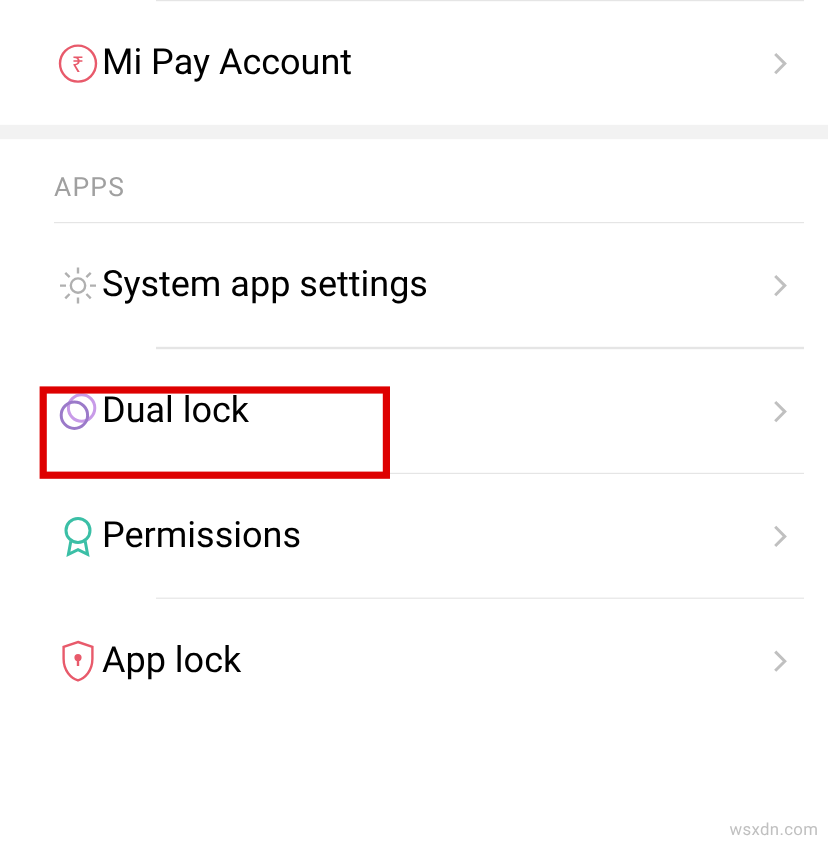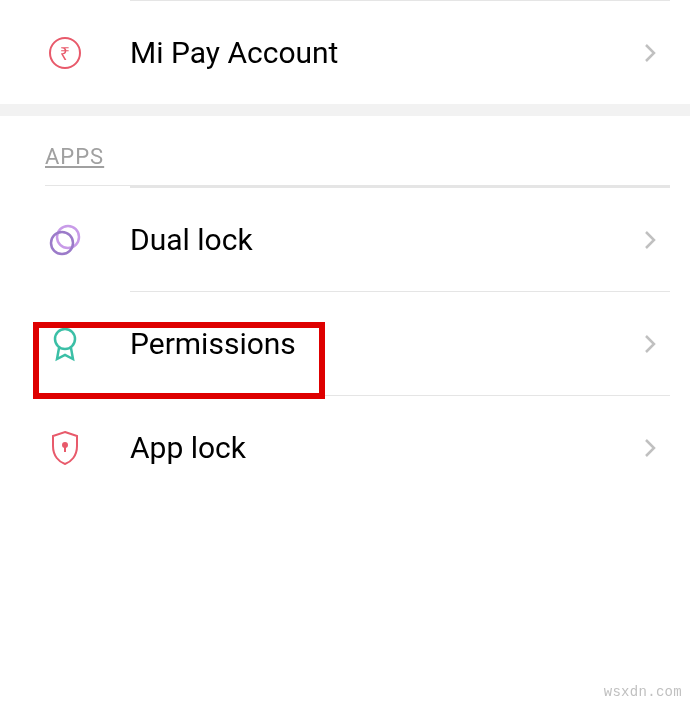--- a/index.html
+++ b/index.html
@@ -38,21 +38,20 @@
       height: 40px;
       display: flex;
       align-items: center;
       justify-content: center;
       flex-shrink: 0;
     }
     .list-item .label {
       flex: 1;
       font-size: 30px;
       color: #000000;
-      margin-left: 45px;
       font-weight: 400;
     }
     .list-item .chevron {
       width: 20px;
       height: 30px;
       display: flex;
       align-items: center;
       justify-content: center;
       color: #c0c0c0;
     }
@@ -65,21 +64,20 @@
     .section-gap {
       height: 12px;
       background: #f2f2f2;
     }
     .section-header {
       padding: 28px 45px 16px 45px;
       font-size: 22px;
       color: #a0a0a0;
       letter-spacing: 1px;
       text-transform: uppercase;
-      text-decoration: underline;
     }
     .section-header-divider {
       height: 1px;
       background: #e5e5e5;
       margin-left: 45px;
       margin-right: 20px;
     }
     .highlight-box {
       position: absolute;
       border: 6px solid #de0000;
@@ -89,21 +87,20 @@
       width: 292px;
       height: 77px;
     }
     .watermark {
       position: absolute;
       right: 8px;
       bottom: 12px;
       font-size: 14px;
       color: #c0c0c0;
       letter-spacing: 0.3px;
-      font-family: Liberation Mono, monospace;
     }
   </style>
 </head>
 <body>
 
 <div class="container">
 
   <div class="top-divider"></div>
 
   <div class="list-item">
@@ -119,20 +116,34 @@
         <path d="M2 2 L10 10 L2 18"></path>
       </svg>
     </span>
   </div>
 
   <div class="section-gap"></div>
 
   <div class="section-header">APPS</div>
   <div class="section-header-divider"></div>
 
+  <div class="list-item">
+    <span class="icon">
+      <svg viewBox="0 0 40 40" fill="none" stroke="#b0b0b0" stroke-width="2">
+        <circle cx="20" cy="20" r="6"></circle>
+        <path d="M20 5 L20 10 M20 30 L20 35 M5 20 L10 20 M30 20 L35 20 M9.4 9.4 L13 13 M27 27 L30.6 30.6 M30.6 9.4 L27 13 M13 27 L9.4 30.6"></path>
+      </svg>
+    </span>
+    <span class="label">System app settings</span>
+    <span class="chevron">
+      <svg viewBox="0 0 12 20" fill="none" stroke="#c0c0c0" stroke-width="2.5" width="12" height="20">
+        <path d="M2 2 L10 10 L2 18"></path>
+      </svg>
+    </span>
+  </div>
   <div class="divider"></div>
 
   <div class="divider"></div>
 
   <div class="list-item">
     <span class="icon">
       <svg viewBox="0 0 40 40" fill="none" stroke-width="2.5">
         <circle cx="23" cy="17" r="11" stroke="#c89be8"></circle>
         <circle cx="17" cy="23" r="11" stroke="#9b7ac9"></circle>
       </svg>

